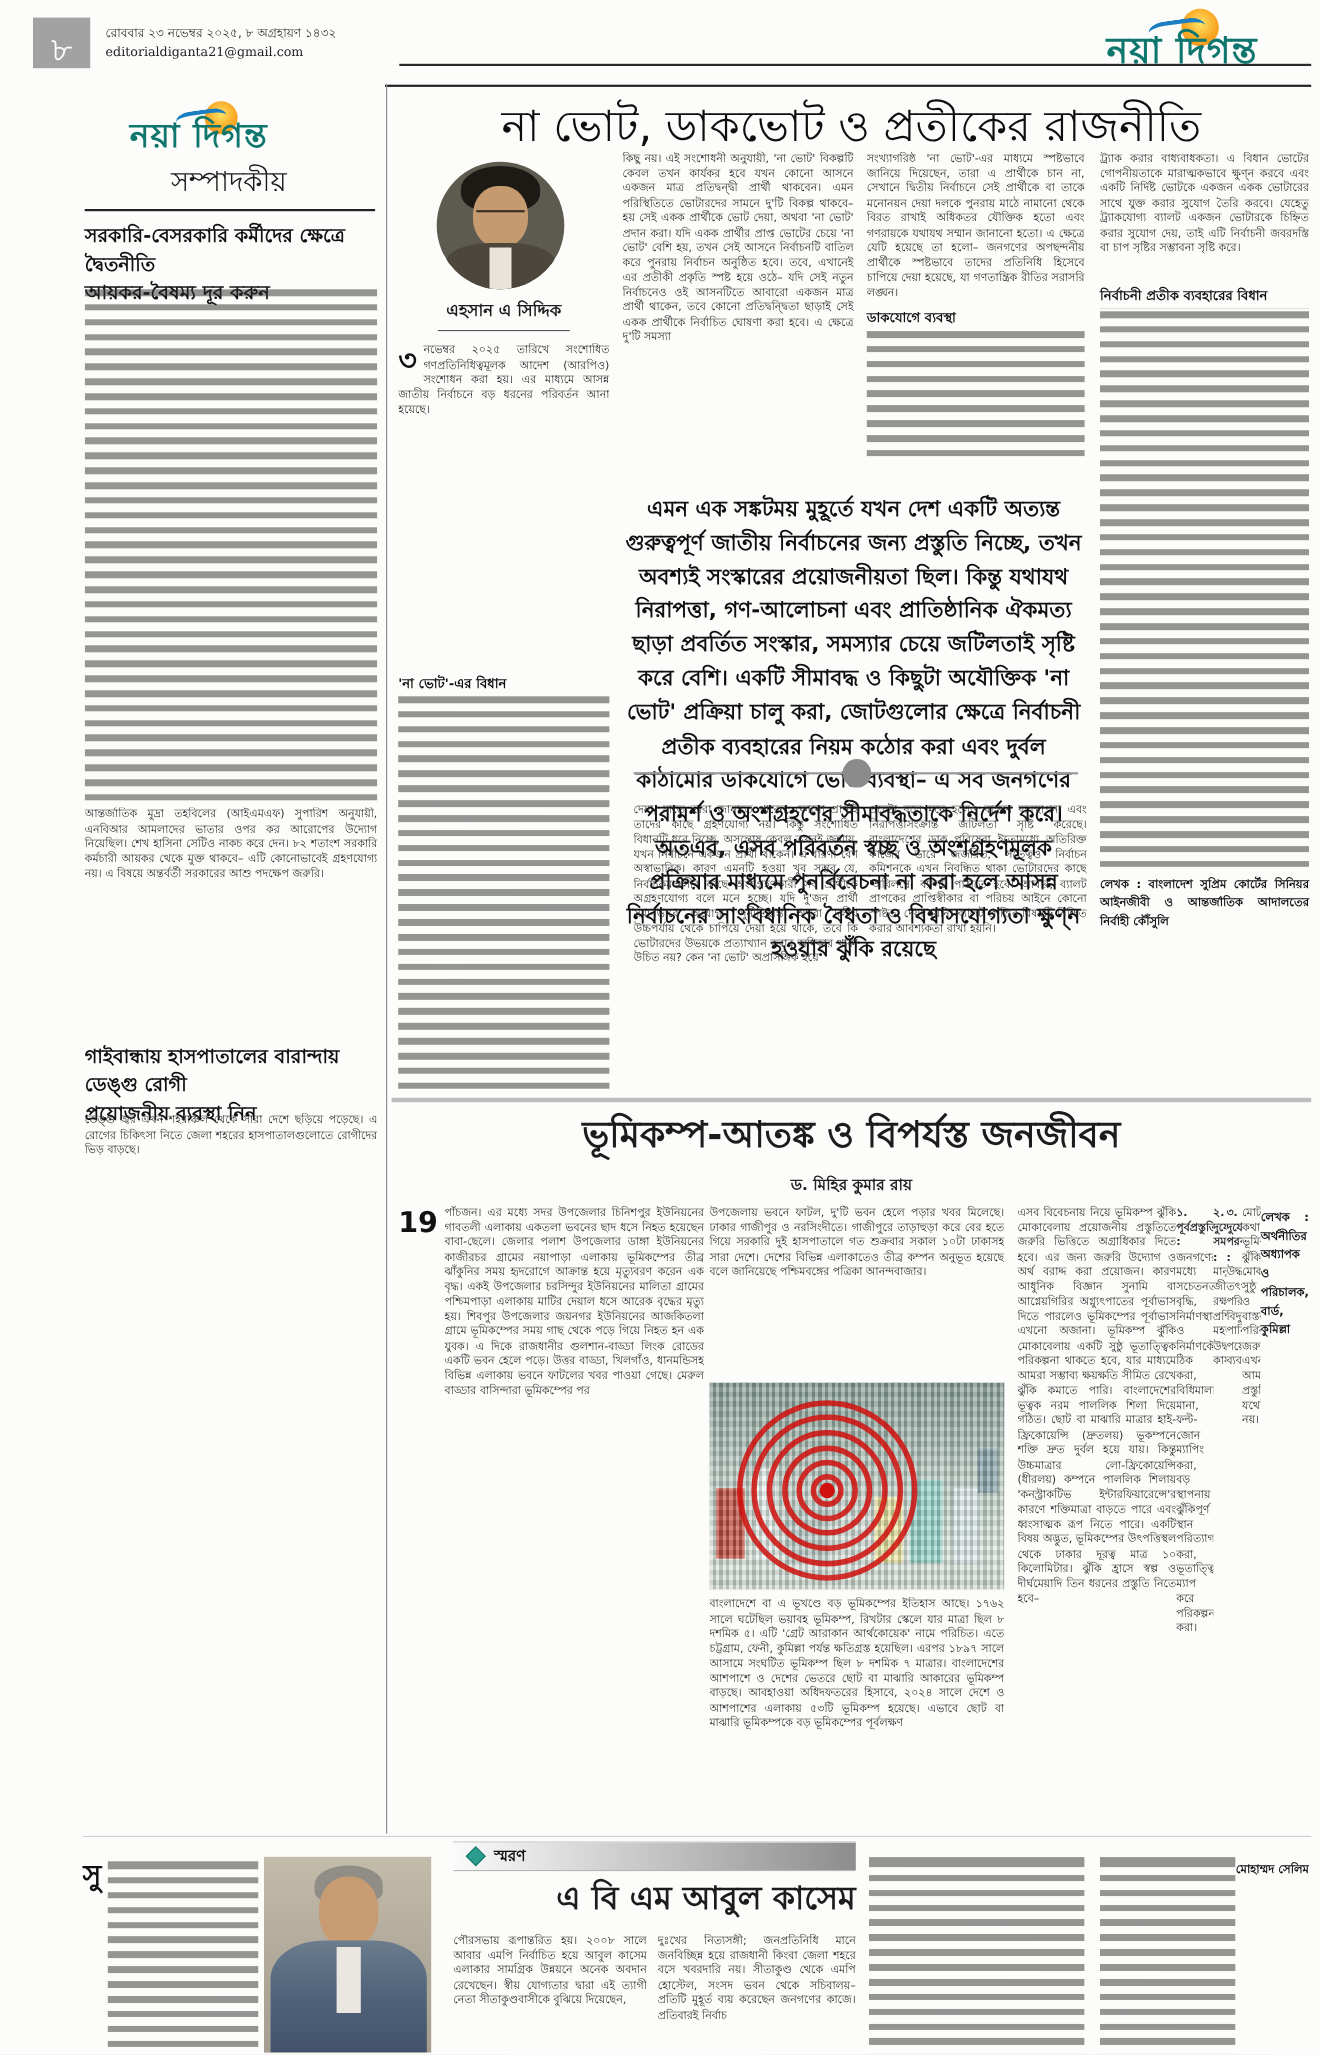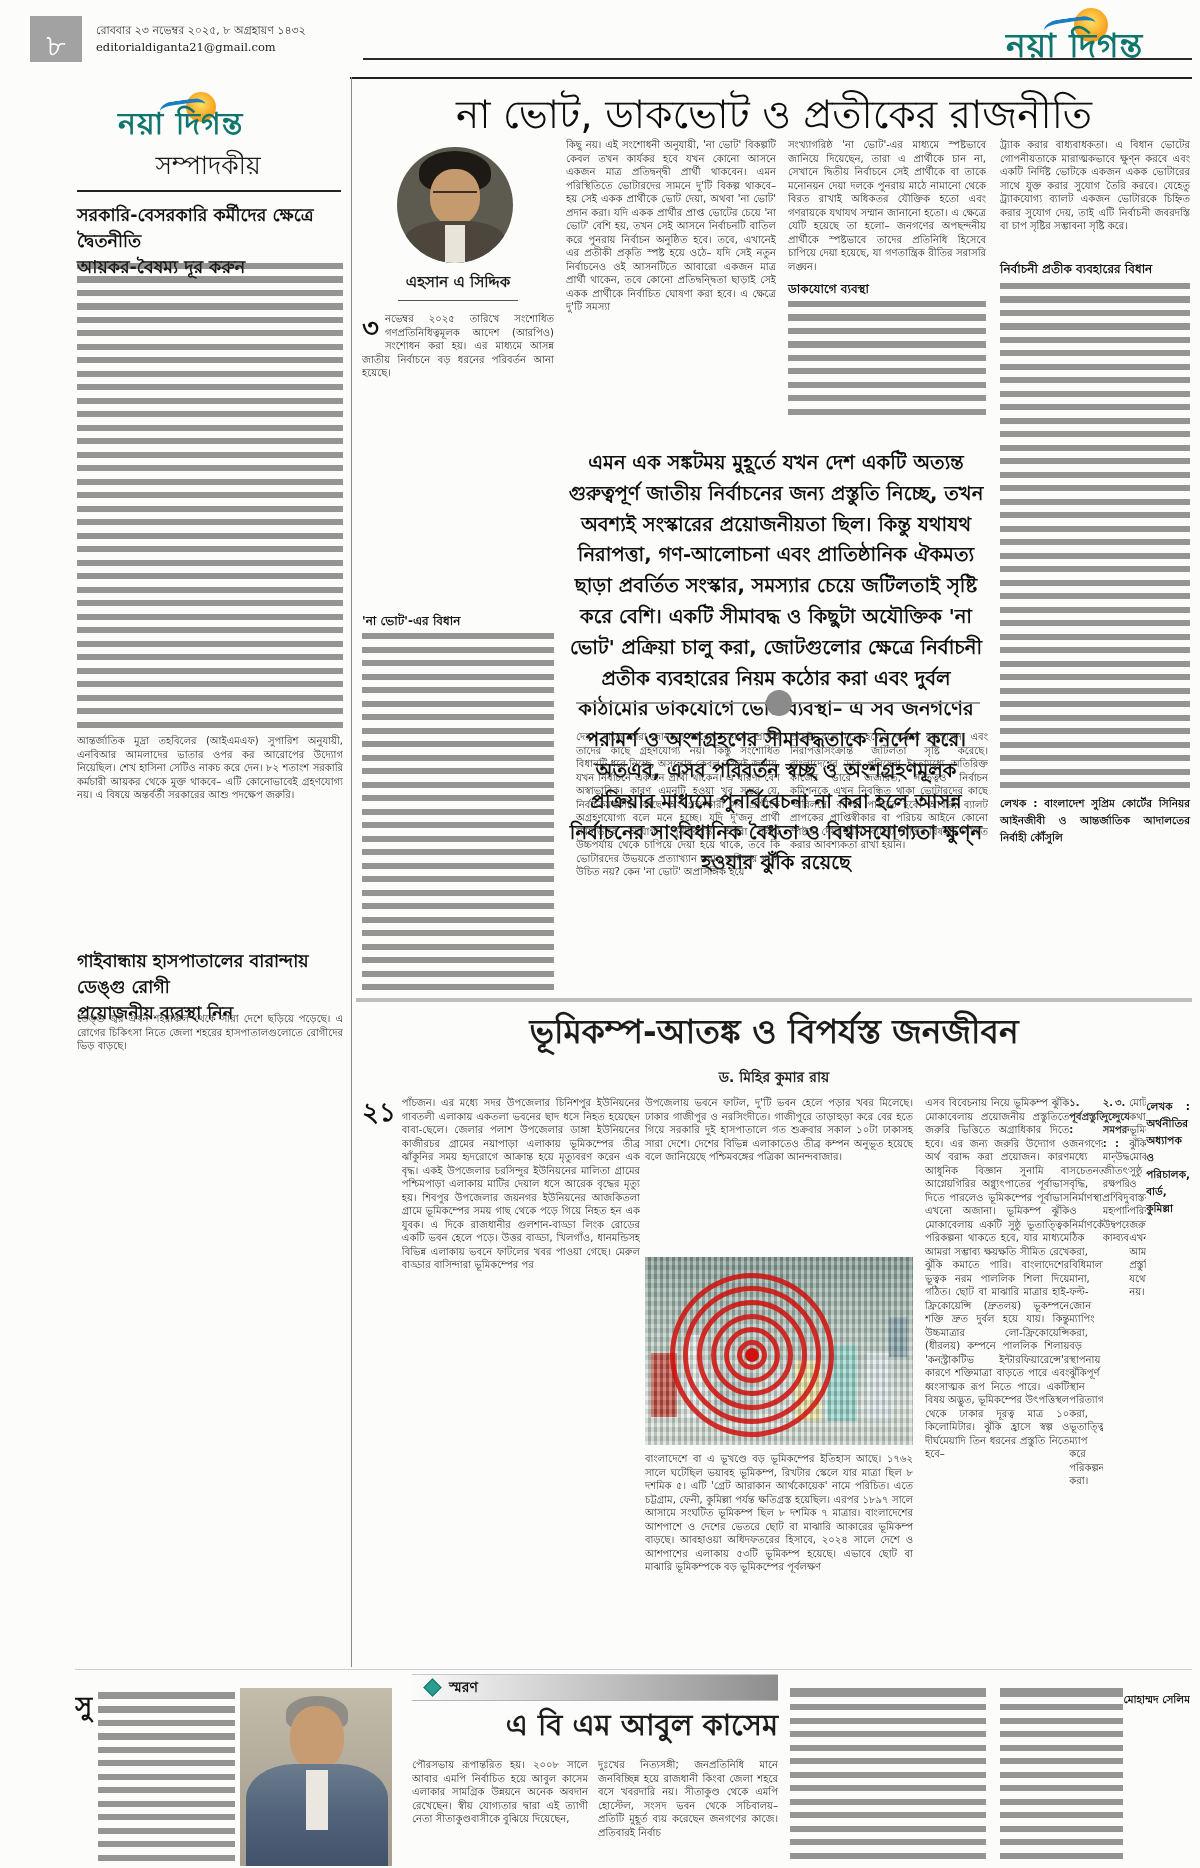--- a/index.html
+++ b/index.html
@@ -156,21 +156,21 @@
   <div class="abs subhead" style="left:1000px;top:260px;width:190px;">নির্বাচনী প্রতীক ব্যবহারের বিধান</div>
   <div class="lines solo" style="left:1000px;top:280px;width:190px;height:508px;"></div>
   <div class="abs credit" style="left:1000px;top:796px;width:190px;">লেখক : বাংলাদেশ সুপ্রিম কোর্টের সিনিয়র আইনজীবী ও আন্তর্জাতিক আদালতের নির্বাহী কৌঁসুলি</div>
 
   <div class="grayrule" style="left:356px;top:998px;width:836px;height:4px;"></div>
   <div class="h-quake">ভূমিকম্প-আতঙ্ক ও বিপর্যস্ত জনজীবন</div>
   <div class="byline-c" style="left:356px;top:1066px;width:836px;">ড. মিহির কুমার রায়</div>
 
   <div class="tcol" style="left:362px;top:1096px;width:278px;height:568px;">
     <div style="height:56px;display:flex;">
-      <span class="dropcap">২১</span>
+      <span class="dropcap">19</span>
       <div class="lines" style="margin-top:2px;"></div>
     </div>
     <div class="lines" style="max-height:150px;"></div>
     <p class="txt">পাঁচজন। এর মধ্যে সদর উপজেলার চিনিশপুর ইউনিয়নের গাবতলী এলাকায় একতলা ভবনের ছাদ ধসে নিহত হয়েছেন বাবা-ছেলে। জেলার পলাশ উপজেলার ডাঙ্গা ইউনিয়নের কাজীরচর গ্রামের নয়াপাড়া এলাকায় ভূমিকম্পের তীব্র ঝাঁকুনির সময় হৃদরোগে আক্রান্ত হয়ে মৃত্যুবরণ করেন এক বৃদ্ধ। একই উপজেলার চরসিন্দুর ইউনিয়নের মালিতা গ্রামের পশ্চিমপাড়া এলাকায় মাটির দেয়াল ধসে আরেক বৃদ্ধের মৃত্যু হয়। শিবপুর উপজেলার জয়নগর ইউনিয়নের আজকিতলা গ্রামে ভূমিকম্পের সময় গাছ থেকে পড়ে গিয়ে নিহত হন এক যুবক। এ দিকে রাজধানীর গুলশান-বাড্ডা লিংক রোডের একটি ভবন হেলে পড়ে। উত্তর বাড্ডা, খিলগাঁও, ধানমন্ডিসহ বিভিন্ন এলাকায় ভবনে ফাটলের খবর পাওয়া গেছে। মেরুল বাড্ডার বাসিন্দারা ভূমিকম্পের পর</p>
     <div class="lines"></div>
   </div>
 
   <div class="tcol" style="left:645px;top:1096px;width:268px;height:156px;">
     <div class="lines" style="max-height:56px;"></div>
     <p class="txt">উপজেলায় ভবনে ফাটল, দু'টি ভবন হেলে পড়ার খবর মিলেছে। ঢাকার গাজীপুর ও নরসিংদীতে। গাজীপুরে তাড়াহুড়া করে বের হতে গিয়ে সরকারি দুই হাসপাতালে গত শুক্রবার সকাল ১০টা ঢাকাসহ সারা দেশে। দেশের বিভিন্ন এলাকাতেও তীব্র কম্পন অনুভূত হয়েছে বলে জানিয়েছে পশ্চিমবঙ্গের পত্রিকা আনন্দবাজার।</p>

